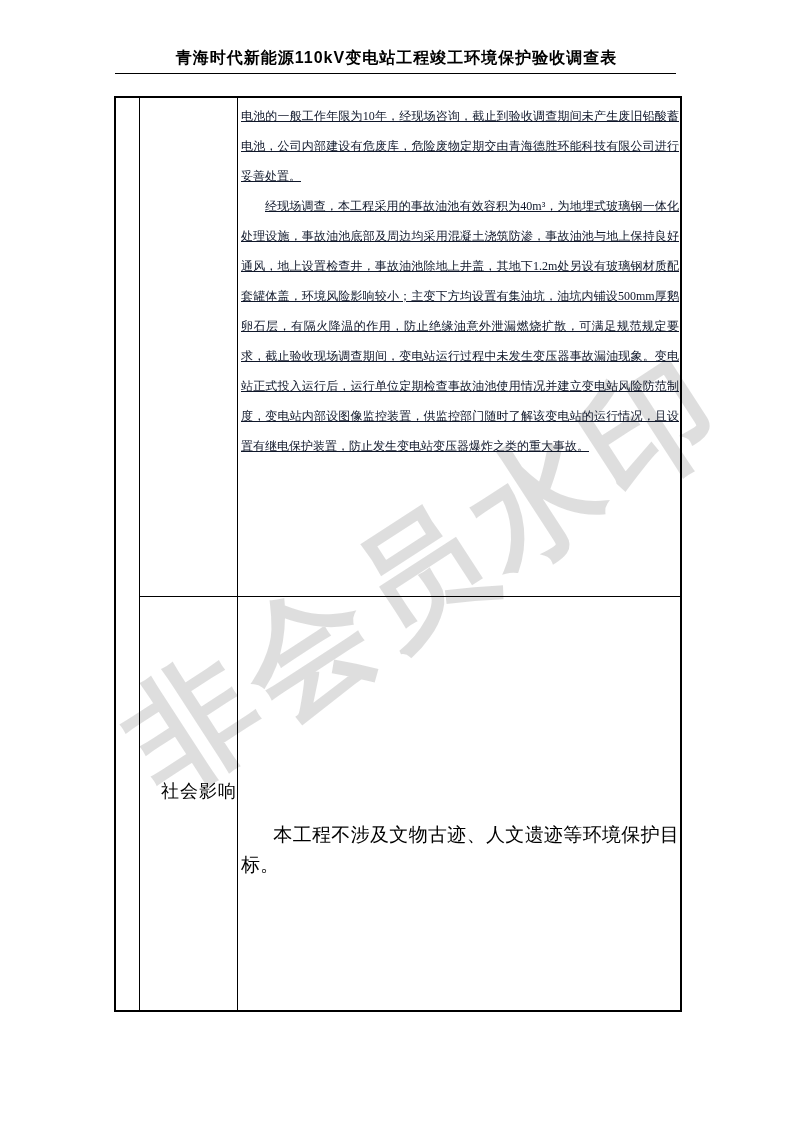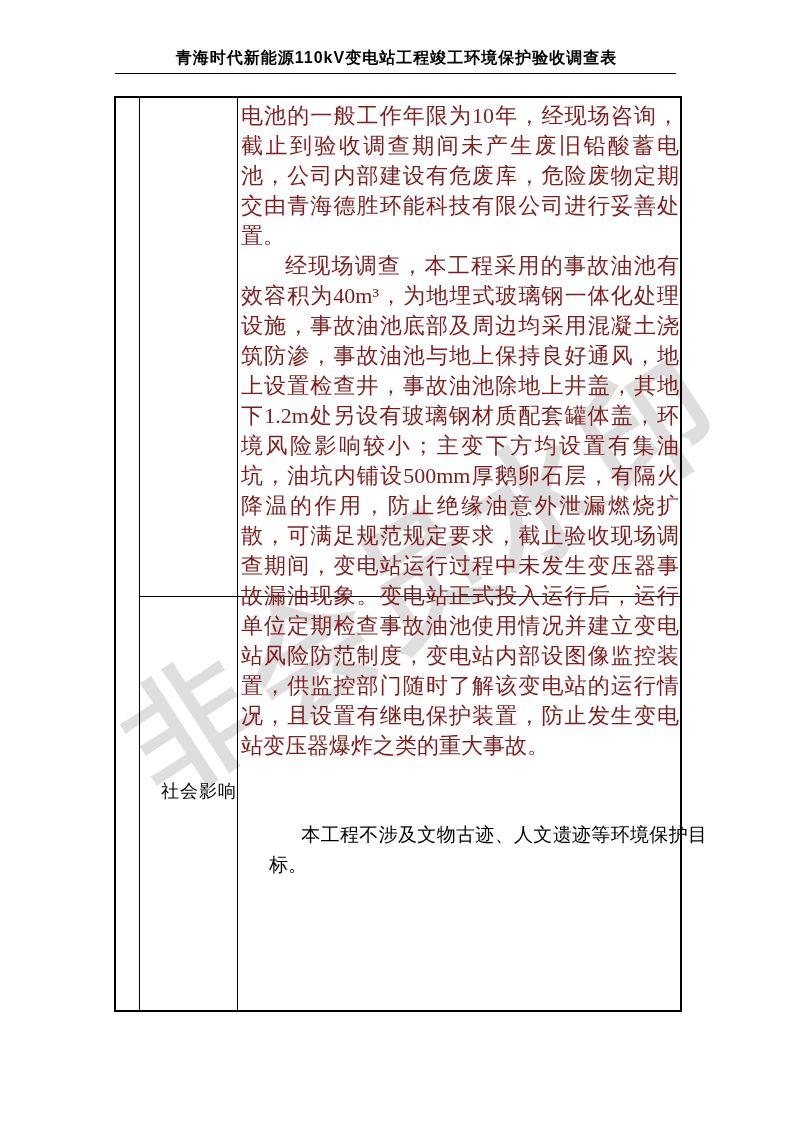--- a/index.html
+++ b/index.html
@@ -45,39 +45,39 @@
   }
   .vline{position:absolute;top:0;bottom:0;width:0;border-left:1.5px solid #000;}
   .vline-1{left:23px;}
   .vline-2{left:121px;}
   .hline-row{
     position:absolute;left:23px;right:0;top:498px;height:0;
     border-top:1.5px solid #000;
   }
   .risk-content{
     position:absolute;left:125px;top:3px;width:438px;
-    font-size:22px;line-height:30px;color:#7f1d1d;
+    font-size:12px;line-height:30px;color:#0f172a;
     text-align:justify;
     text-justify:inter-ideograph;
+    text-decoration:underline;
   }
   .risk-content p{margin:0;}
   .risk-content p.indent{text-indent:2em;}
   .social-label{
     position:absolute;left:24px;top:681px;width:97px;
     text-align:right;
     font-size:18px;color:#000;
     letter-spacing:1px;
   }
   .social-content{
     position:absolute;left:125px;top:722px;width:438px;
     font-size:19px;line-height:30px;color:#000;
     text-indent:1.7em;
     text-align:justify;
     text-justify:inter-ideograph;
-    margin-left:28px;
   }
   .page-number{
     position:absolute;left:0;top:1040px;width:793px;
     text-align:center;
     font-size:14px;color:#000;
     z-index:2;
   }
 </style>
 </head>
 <body>

